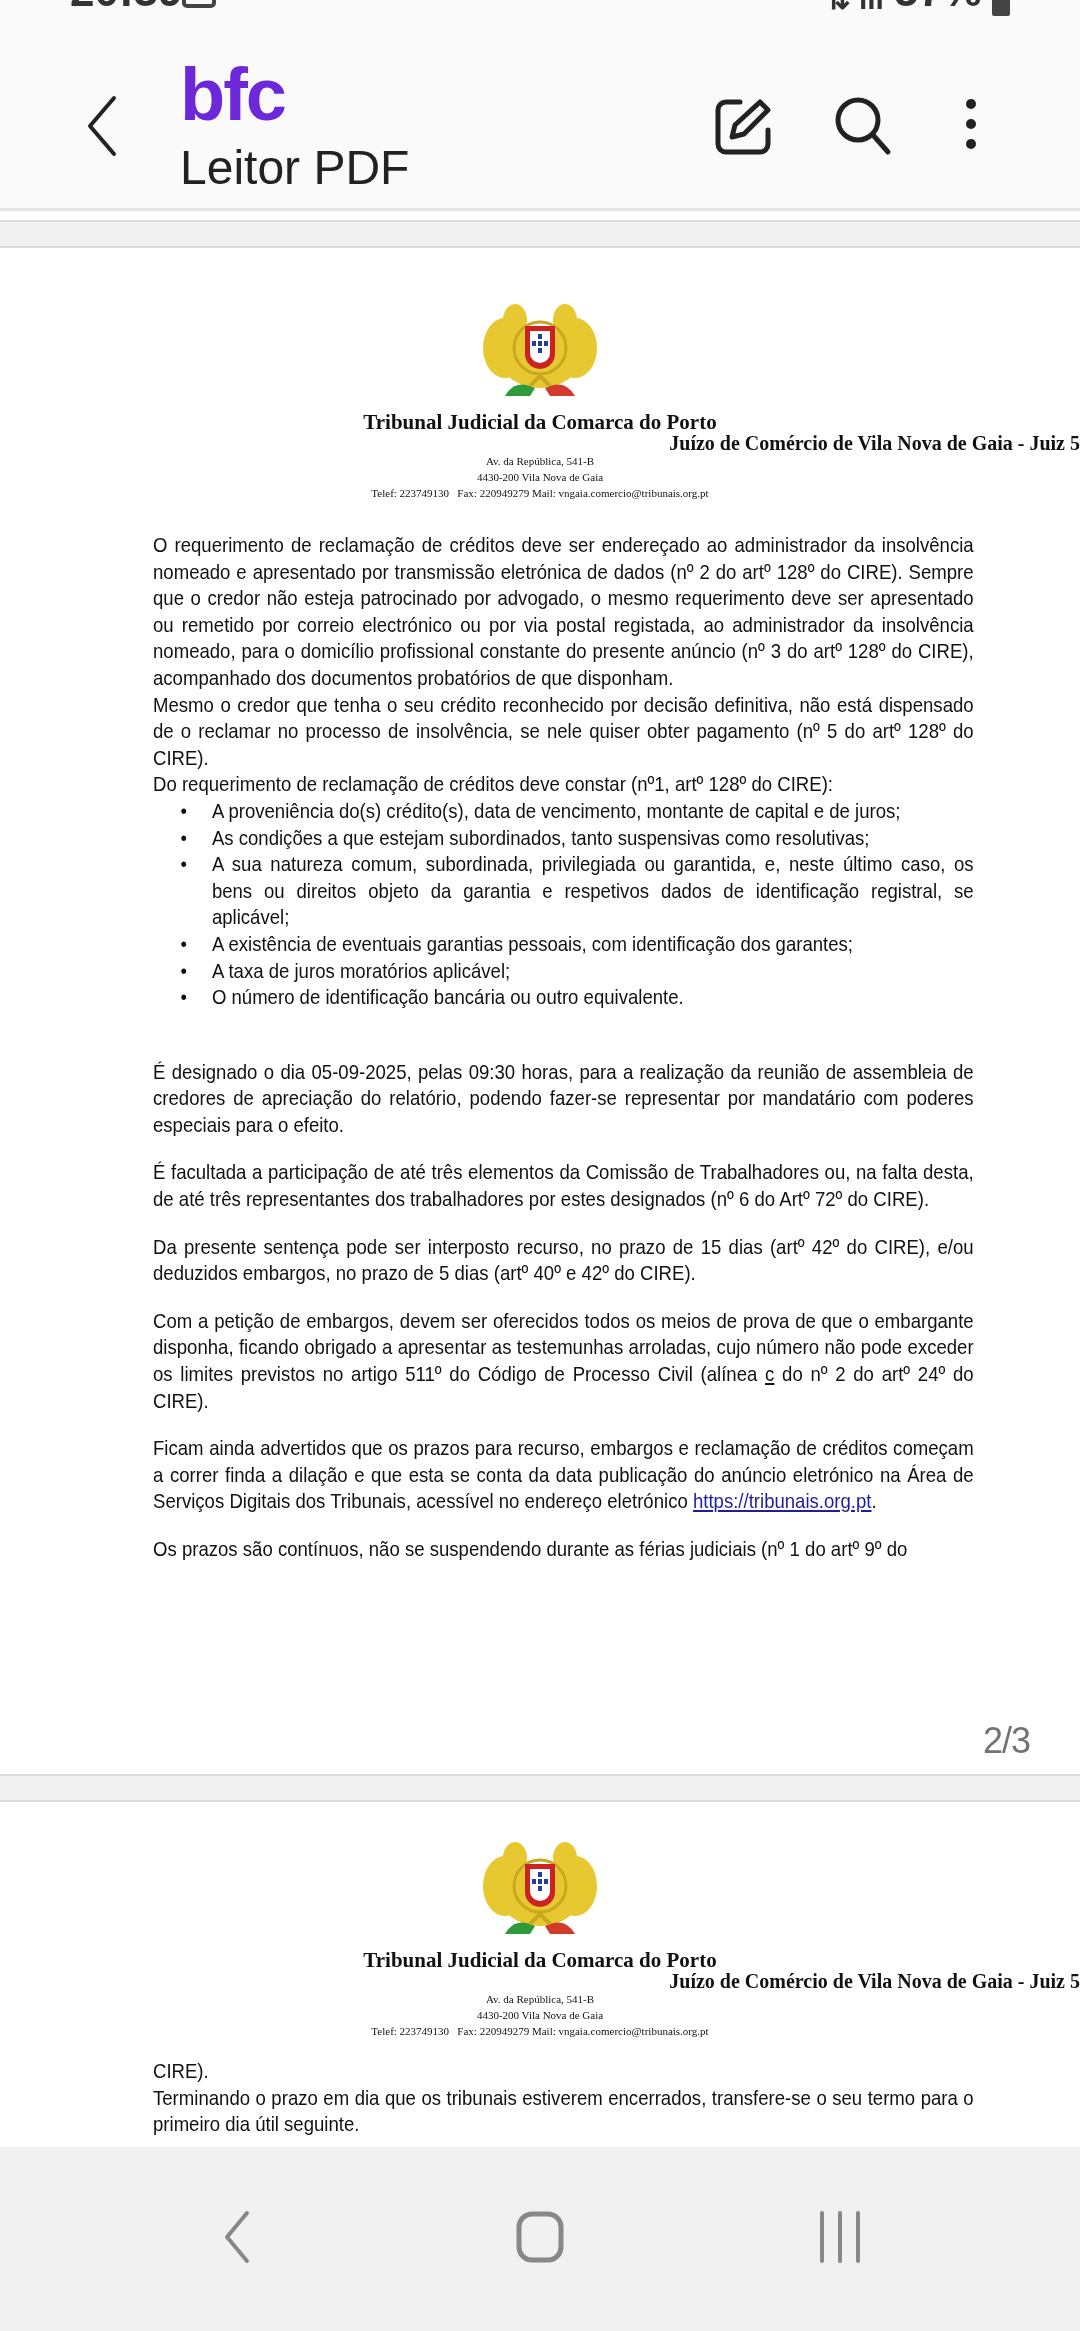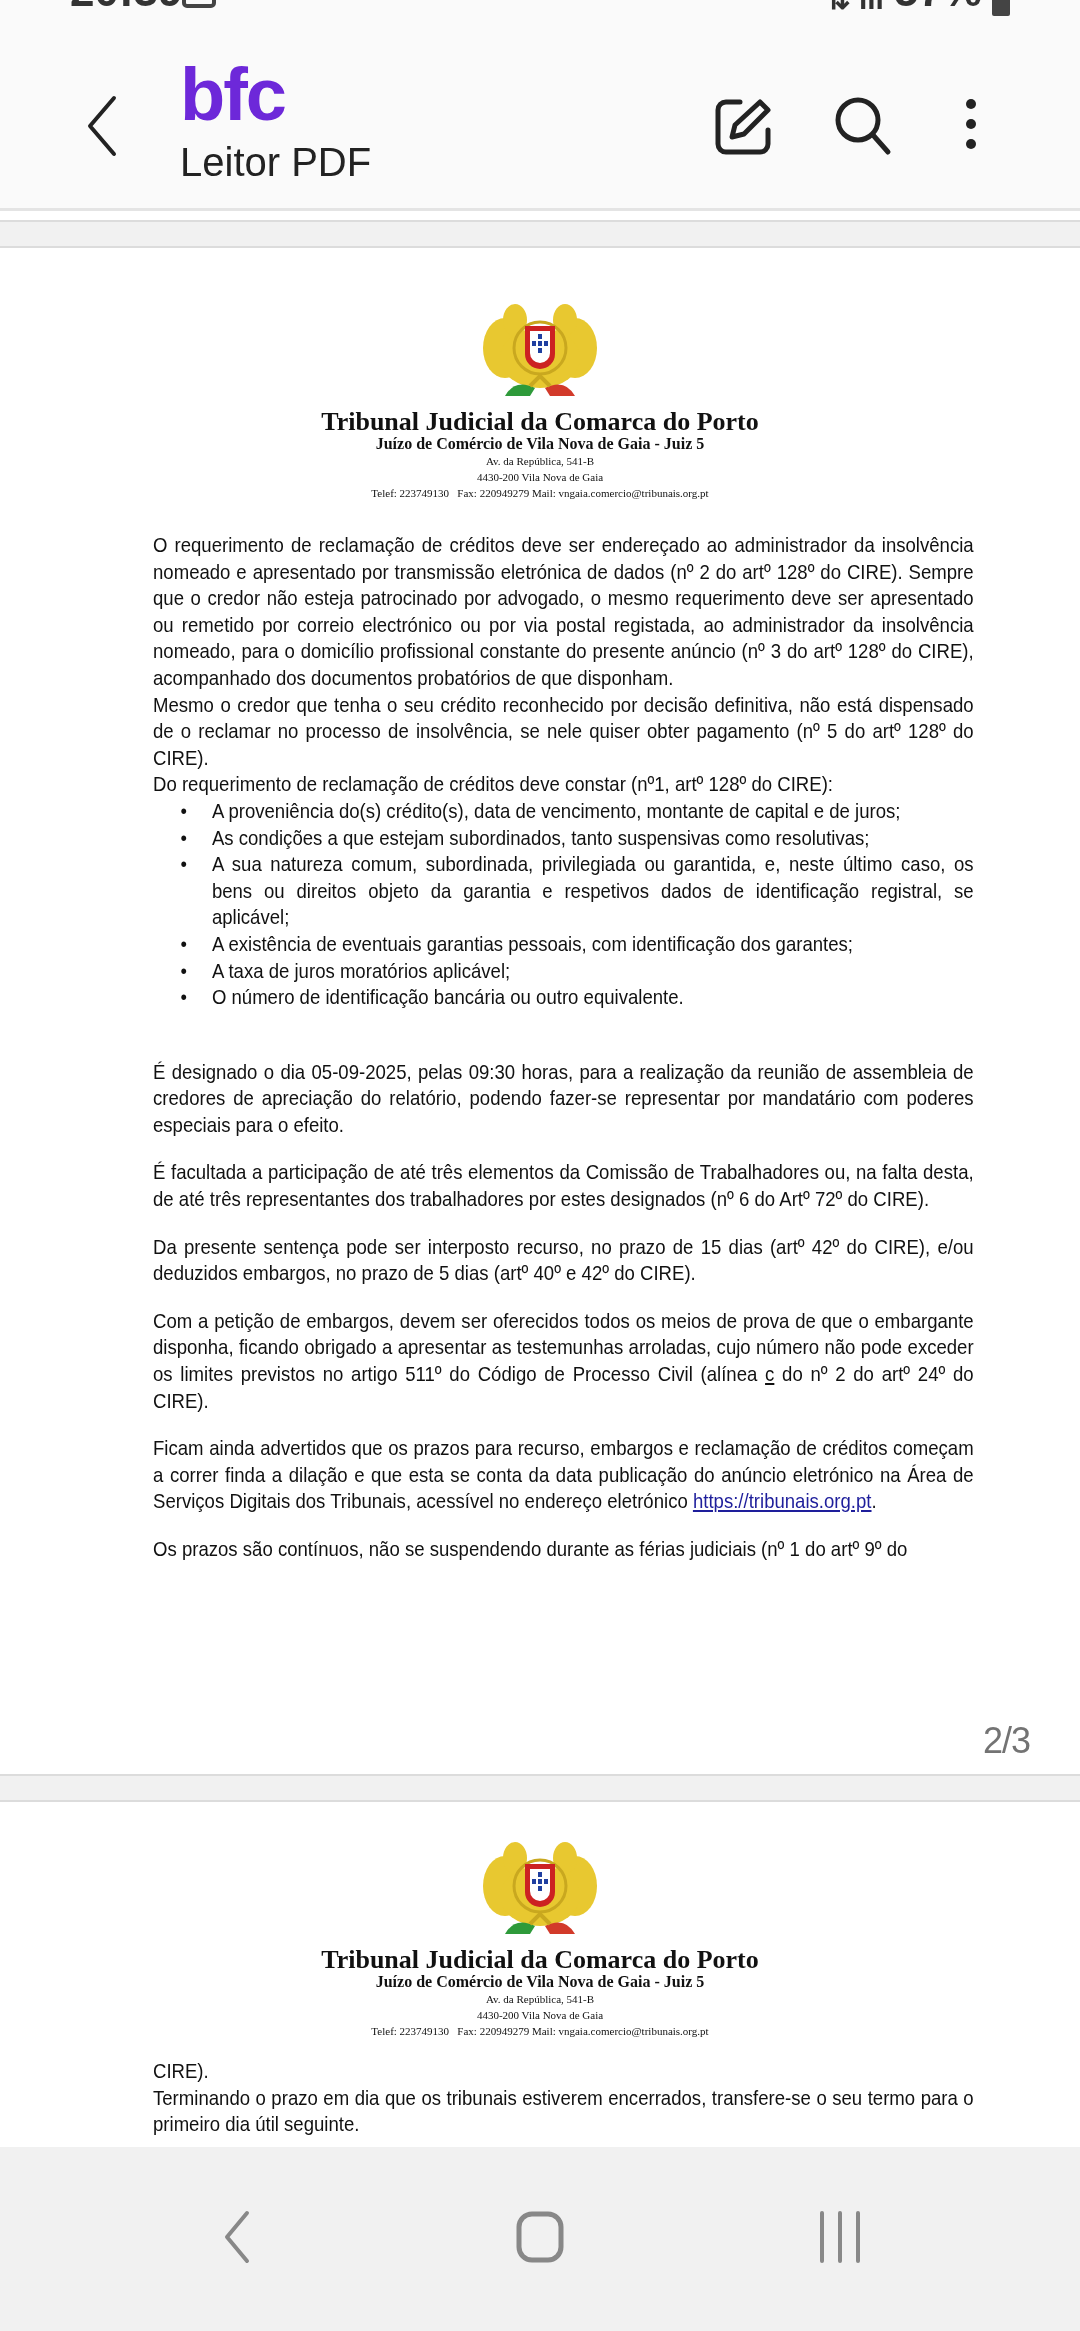--- a/index.html
+++ b/index.html
@@ -11,41 +11,41 @@
   .status-time { position: absolute; left: 70px; top: 0; font-size: 44px; font-weight: 700; color: #333; font-family: "Liberation Sans", sans-serif; }
   .status-notif { position: absolute; left: 182px; top: 10px; width: 34px; height: 32px; border: 4px solid #444; border-radius: 5px; }
   .status-right { position: absolute; right: 70px; top: 0; font-size: 44px; font-weight: 700; color: #333; display: flex; gap: 10px; align-items: flex-end; }
   .status-battery { width: 18px; height: 28px; background: #444; border-radius: 2px; }
 
   
   .app-bar { position: absolute; top: 16px; left: 0; width: 1080px; height: 192px; background: #fafafa; z-index: 4; }
   .app-bar-divider { position: absolute; top: 208px; left: 0; width: 1080px; height: 3px; background: #e4e4e4; z-index: 4; }
   .back-btn { position: absolute; left: 78px; top: 70px; width: 50px; height: 80px; cursor: pointer; }
   .title { position: absolute; left: 180px; top: 36px; font-size: 74px; font-weight: 700; color: #6d28d9; letter-spacing: -2px; }
-  .subtitle { position: absolute; left: 180px; top: 124px; font-size: 40px; color: #222; }
+  .subtitle { position: absolute; left: 180px; top: 124px; font-size: 48px; color: #222; }
   .icon-btn { position: absolute; top: 76px; width: 68px; height: 68px; cursor: pointer; }
   .edit-btn { left: 710px; }
   .search-btn { left: 830px; }
   .more-btn { left: 946px; width: 50px; }
 
   
   .doc-scroll { position: absolute; top: 0; left: 0; width: 1080px; height: 2147px; background: #f1f1f1; }
   .page { position: absolute; left: 0; width: 1080px; background: #ffffff; }
   .page-prev-tail { top: 180px; height: 42px; border-bottom: 2px solid #dcdcdc; }
   .page-2 { top: 246px; height: 1530px; border-top: 2px solid #dcdcdc; border-bottom: 2px solid #dcdcdc; }
   .page-3 { top: 1800px; height: 400px; border-top: 2px solid #dcdcdc; }
   .page-indicator { position: absolute; right: 50px; font-size: 36px; color: #737373; font-family: "Liberation Sans", sans-serif; letter-spacing: -1px; }
   .pi-prev { top: -6px; right: 46px; }
   .pi-2 { bottom: 12px; }
 
   
   .letterhead { position: absolute; left: 0; width: 1080px; text-align: center; font-family: "Liberation Serif", serif; }
   .crest { display: block; margin: 0 auto; width: 130px; height: 110px; }
-  .lh-court { font-size: 26px; font-weight: 700; margin-top: 2px; line-height: 24px; }
-  .lh-juizo { font-size: 16px; font-weight: 700; line-height: 19px; }
+  .lh-court { font-size: 21px; font-weight: 700; margin-top: 2px; line-height: 24px; }
+  .lh-juizo { font-size: 20px; font-weight: 700; line-height: 19px; text-align: right; }
   .lh-line { font-size: 11px; line-height: 16px; }
 
   
   .text-block { position: absolute; left: 153px; width: 820px; font-family: "Liberation Sans", sans-serif; font-size: 20.2px; line-height: 26.6px; color: #111; transform: scaleX(0.92); transform-origin: left top; width: 892px; }
   .justify { text-align: justify; }
   .para { margin-bottom: 0; }
   .para.gap { margin-top: 21px; }
   ul.bullets { list-style: none; padding-left: 64px; }
   ul.bullets li { position: relative; }
   ul.bullets li::before { content: "•"; position: absolute; left: -34px; top: 0; font-size: 20px; }

